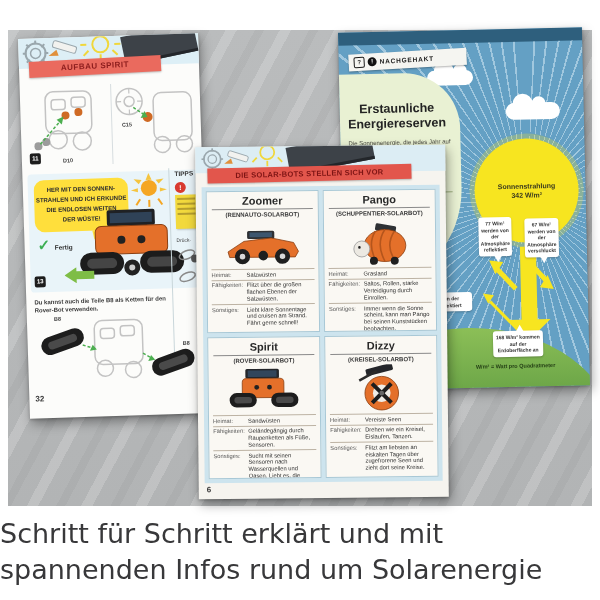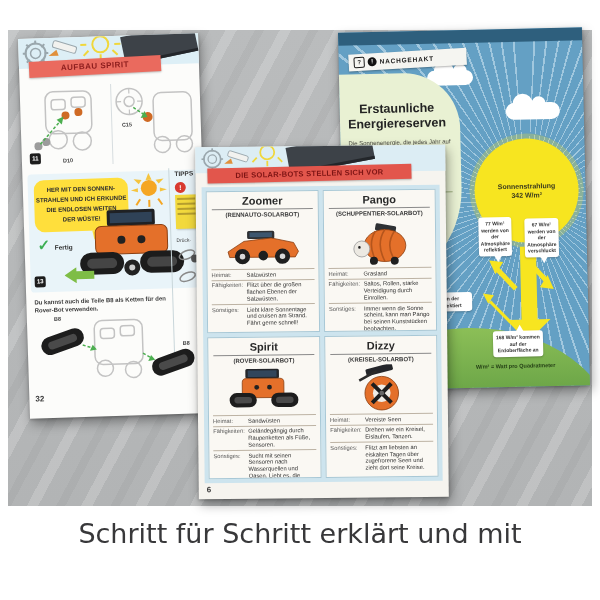--- a/index.html
+++ b/index.html
@@ -84,21 +84,21 @@
   .info-bubble{position:absolute;background:#fff;border-radius:3px;text-align:center;
     font-size:5px;font-weight:bold;color:#333;line-height:6.5px;padding:3px 2px;box-sizing:border-box;box-shadow:0 1px 2px rgba(0,0,0,0.25);}
   .tail-down:after{content:"";position:absolute;left:45%;bottom:-6px;border-left:4px solid transparent;border-right:4px solid transparent;border-top:7px solid #fff;}
   .tail-up:before{content:"";position:absolute;left:45%;top:-6px;border-left:4px solid transparent;border-right:4px solid transparent;border-bottom:7px solid #fff;}
   .rp-earth{position:absolute;left:-26px;top:298px;width:296px;height:120px;
     background:linear-gradient(#8cbf57,#4f8f3a);border-radius:50% 50% 0 0 / 95% 95% 0 0;}
   .rp-footnote{position:absolute;left:105px;top:334px;width:130px;text-align:center;font-size:5.5px;font-weight:bold;color:#243f15;}
   .rp-svg{position:absolute;inset:0;pointer-events:none;}
 
   
-  .caption{position:absolute;left:0;right:0;top:516px;text-align:center;
+  .caption{position:absolute;left:0;right:0;top:516px;text-align:left;
     font-family:"DejaVu Sans",sans-serif;font-size:27px;color:#38383a;line-height:36px;}
 </style>
 </head>
 <body>
 
 <div id="stage">
   <div class="photo-bg"></div>
 
   <div class="page page-left">
     <div class="lp-band">
@@ -459,14 +459,15 @@
               <span class="row-value">Flitzt am liebsten an eiskalten Tagen über zugefrorene Seen und zieht dort seine Kreise.</span>
             </div>
         </div>
       </div>
     </div>
     <div class="mp-pagenum">6</div>
   </div>
 
   <div class="caption">
     <div>Schritt für Schritt erklärt und mit</div>
+    <div>spannenden Infos rund um Solarenergie</div>
   </div>
 </div>
 
 </body></html>

